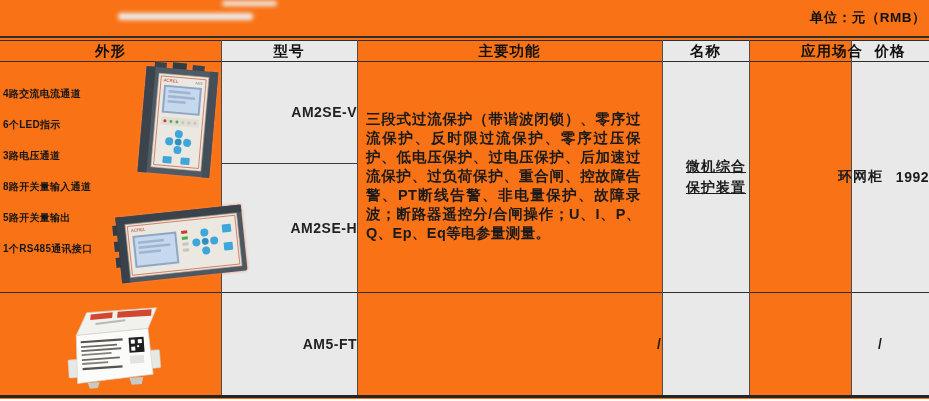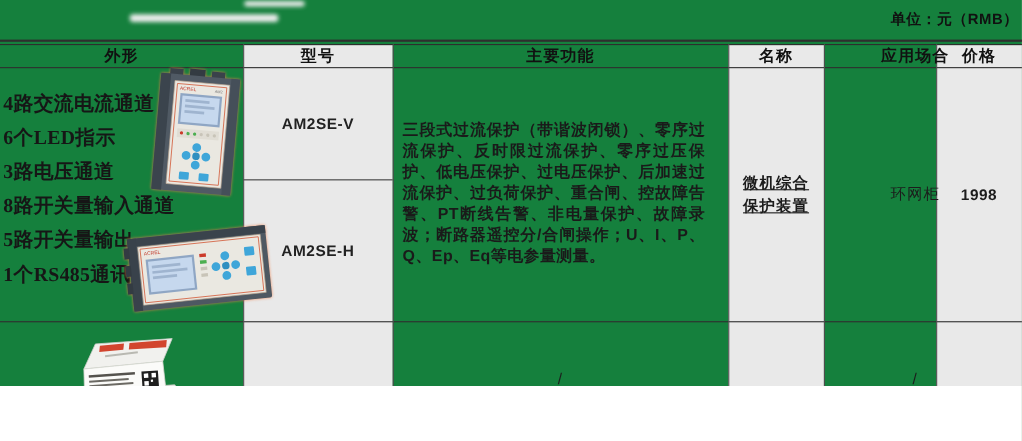--- a/index.html
+++ b/index.html
@@ -1,16 +1,16 @@
 <!DOCTYPE html>
 <html><head>
 <meta charset="utf-8">
 <style>
   html,body{margin:0;padding:0;background:#fff;}
-  #page{position:relative;width:929px;height:351px;background:#15803d;overflow:hidden;
+  #page{position:relative;width:929px;height:399px;background:#f97316;overflow:hidden;
         font-family:"Liberation Sans","DejaVu Sans",sans-serif;color:#1f1f1f;}
 
   
   .smudge{position:absolute;background:#ededed;filter:blur(2px);border-radius:3px;}
 
   .unit-label{position:absolute;top:9px;right:3px;font-size:13.5px;font-weight:700;
               letter-spacing:0.5px;color:#111;}
 
   
   .colbg{position:absolute;top:41px;height:354px;background:#e9e9e9;}
@@ -28,38 +28,38 @@
   .hl-model{position:absolute;left:221px;width:136px;top:163px;height:1px;background:#3c3c3c;}
   .vline{position:absolute;top:40px;height:355px;width:1px;background:#4d4d4d;}
 
   
   .hcell{position:absolute;top:41px;height:20px;line-height:20px;text-align:center;
          font-size:14.5px;font-weight:700;letter-spacing:1px;color:#111;}
 
   .c0{left:0;width:221px;} .c1{left:221px;width:136px;} .c2{left:357px;width:305px;}
   .c3{left:662px;width:87px;} .c4{left:749px;width:102px;padding-left:32px;} .c5{left:851px;width:78px;}
 
-  .cellflex{position:absolute;display:flex;align-items:center;justify-content:center;
+  .cellflex{position:absolute;display:flex;align-items:center;justify-content:flex-end;
             font-size:14px;color:#1c1c1c;}
   .r1{top:61px;height:231px;} .r2{top:292px;height:103px;}
   .r1a{top:61px;height:102px;} .r1b{top:163px;height:129px;}
 
   .model-text{font-size:14px;font-weight:600;letter-spacing:0.5px;color:#222;}
 
   .features{position:absolute;left:3px;top:84px;width:216px;}
-  .features .feat{font-size:18px;font-weight:700;letter-spacing:0.3px;color:#161616;
-                  line-height:20px;margin-bottom:11px;font-family:Liberation Serif, serif;}
+  .features .feat{font-size:10px;font-weight:700;letter-spacing:0.3px;color:#161616;
+                  line-height:20px;margin-bottom:11px;}
 
   .functions{position:absolute;left:357px;top:61px;width:305px;height:231px;
              display:flex;align-items:center;}
   .functions p{margin:0;padding:0 21px 0 9px;font-size:14.5px;line-height:19px;
                letter-spacing:0.4px;font-weight:600;color:#1a1a1a;text-align:justify;}
 
   .name-wrap{width:66px;text-align:center;line-height:21px;letter-spacing:1px;font-weight:600;text-decoration:underline;}
-  .plain{letter-spacing:1px;font-weight:400;}
+  .plain{letter-spacing:1px;font-weight:700;}
   .num{letter-spacing:0.5px;font-weight:600;}
 
   .devsvg{position:absolute;}
   .halo{filter:drop-shadow(0 0 1.5px rgba(242,128,74,0.85));}
 </style>
 </head>
 <body>
 
 <div id="page">
 
@@ -175,21 +175,21 @@
     <p>三段式过流保护（带谐波闭锁）、零序过流保护、反时限过流保护、零序过压保护、低电压保护、过电压保护、后加速过流保护、过负荷保护、重合闸、控故障告警、PT断线告警、非电量保护、故障录波；断路器遥控分/合闸操作；U、I、P、Q、Ep、Eq等电参量测量。</p>
   </div>
 
   <div class="cellflex c3 r1">
     <span class="name-wrap">微机综合保护装置</span>
   </div>
   <div class="cellflex c4 r1">
     <span class="plain">环网柜</span>
   </div>
   <div class="cellflex c5 r1">
-    <span class="num">1998</span>
+    <span class="num">1992</span>
   </div>
 
   <svg class="devsvg" style="left:57px;top:299px;" width="110" height="92" viewBox="0 0 110 92">
     <g transform="rotate(-4 55 46)">
       <rect x="10" y="58" width="12" height="18" rx="1" fill="#e7e7e3" stroke="#cfcfc9" stroke-width="0.6"></rect>
       <rect x="90" y="54" width="12" height="18" rx="1" fill="#e7e7e3" stroke="#cfcfc9" stroke-width="0.6"></rect>
       <polygon points="20,34 32,12 102,12 92,32" fill="#f1f1ee" stroke="#d2d2cc" stroke-width="0.7"></polygon>
       <polygon points="36,14 58,13.4 57,19 35,19.6" fill="#d2452e"></polygon>
       <polygon points="63,13.3 97,13 96,19.5 62,19.2" fill="#d2452e"></polygon>
       <rect x="40" y="22" width="30" height="2" fill="#b9b9b2" transform="rotate(-3 55 23)"></rect>
@@ -205,20 +205,23 @@
       <rect x="74" y="42" width="4" height="4" fill="#fff"></rect>
       <rect x="81" y="42" width="4" height="4" fill="#fff"></rect>
       <rect x="74" y="49" width="4" height="4" fill="#fff"></rect>
       <rect x="80" y="48" width="2" height="2" fill="#fff"></rect>
       <rect x="72" y="58" width="14" height="8" fill="#e3e3df"></rect>
       <polygon points="28,82 40,82 38,88 30,88" fill="#c9c9c3"></polygon>
       <polygon points="70,80 84,80 82,87 72,87" fill="#c9c9c3"></polygon>
     </g>
   </svg>
 
+  <div class="cellflex c1 r2">
+    <span class="model-text">AM5-FT</span>
+  </div>
   <div class="cellflex c2 r2">
     <span class="plain">/</span>
   </div>
   <div class="cellflex c4 r2">
     <span class="plain">/</span>
   </div>
 
 </div>
 
 </body></html>

